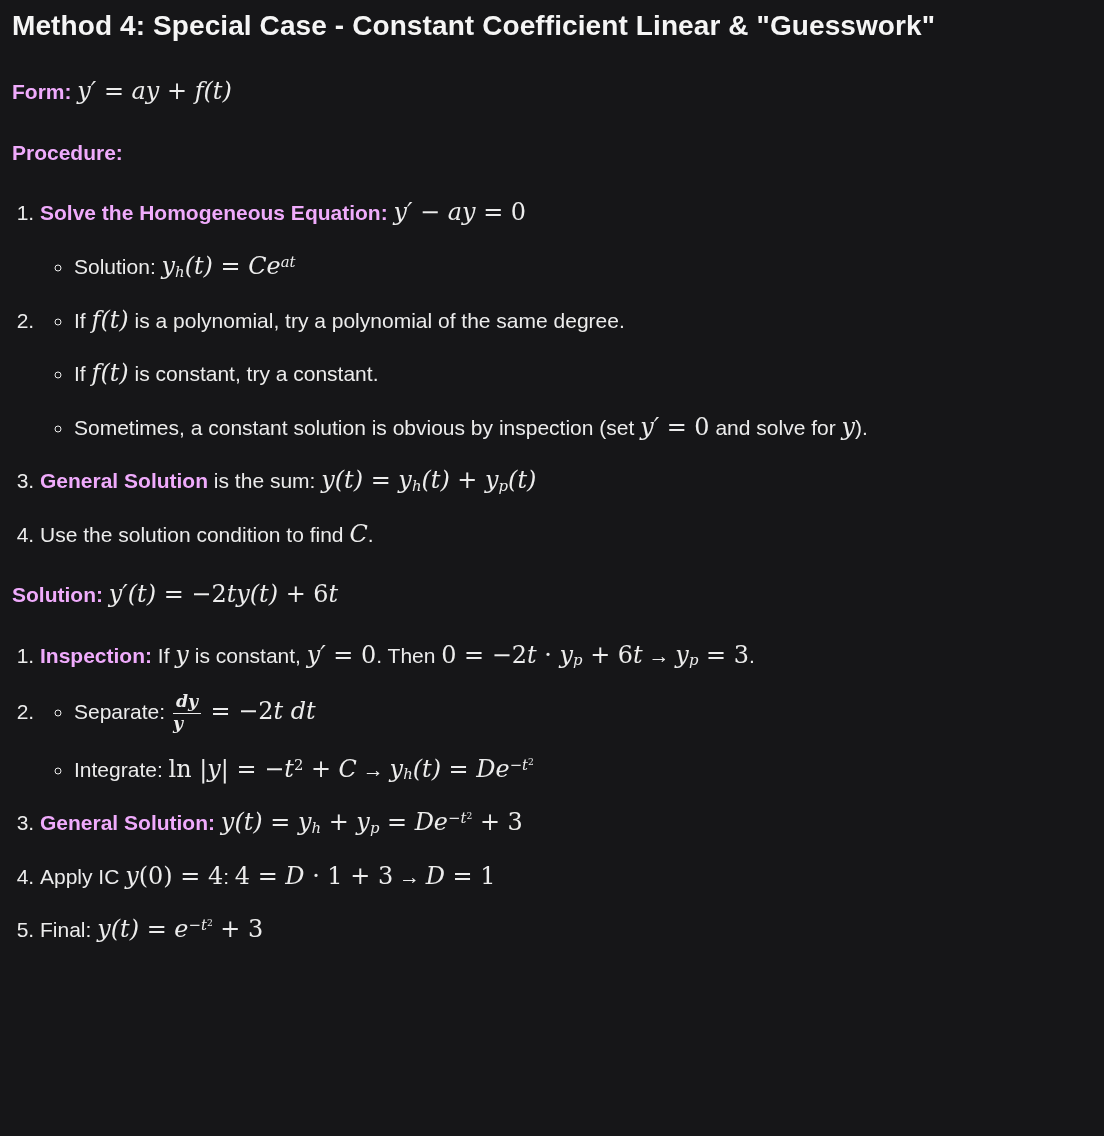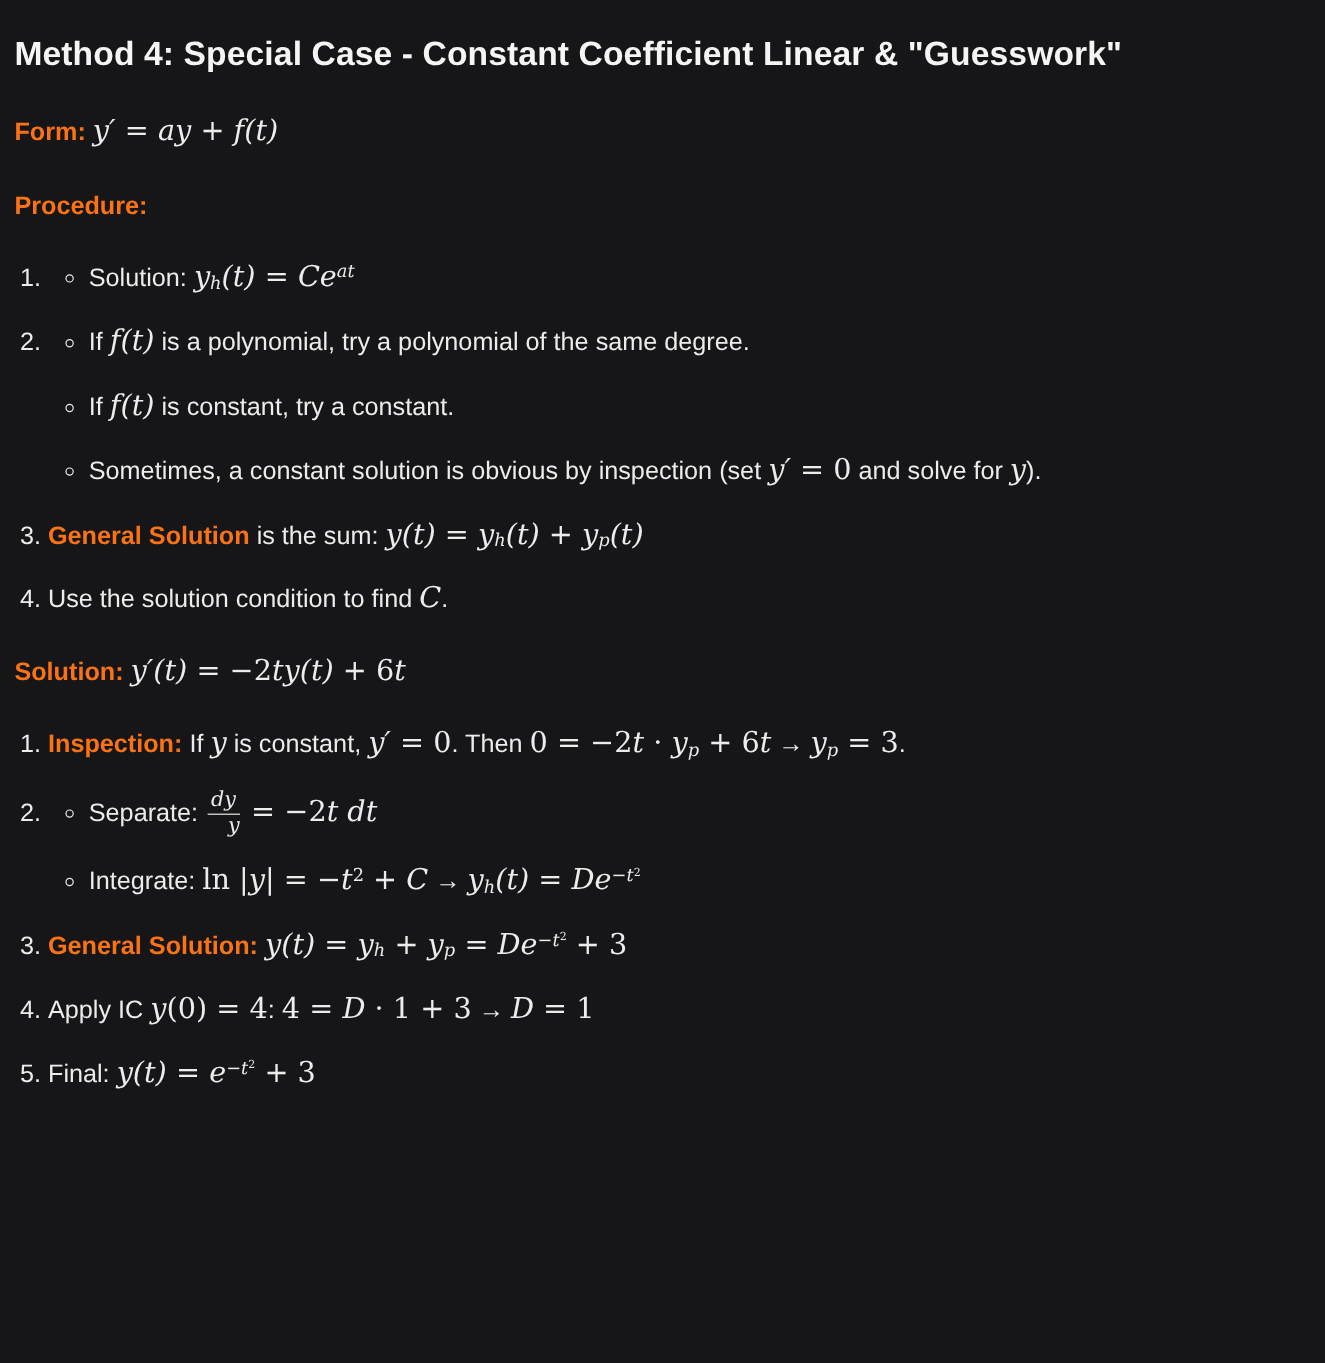--- a/index.html
+++ b/index.html
@@ -11,33 +11,33 @@
     color: #ececec;
     font-family: "Liberation Sans", "DejaVu Sans", sans-serif;
     font-size: 21px;
     line-height: 1.55;
     width: 1104px;
     min-height: 1136px;
     box-sizing: border-box;
     overflow-x: hidden;
   }
   .doc {
-    padding: 23px 10px 22px 12px;
+    padding: 4px 10px 22px 12px;
     box-sizing: border-box;
   }
   h1.title {
     font-size: 28px;
     line-height: 1.3;
     font-weight: 700;
     color: #f5f5f5;
     margin: 4px 0 32px 0;
     letter-spacing: 0.1px;
   }
   p.line { margin: 28px 0; }
-  .b { font-weight: 700; color: #f97316; }
+  .b { font-weight: 700; color: #f0abfc; }
   .t { font-weight: 400; margin-top: 31px; }
   
   .m {
     font-family: "DejaVu Serif", "Liberation Serif", serif;
     font-style: italic;
     font-size: 1.14em;
     line-height: 1;
   }
   .n {
     font-family: "DejaVu Serif", "Liberation Serif", serif;
@@ -50,25 +50,26 @@
     line-height: 0;
     vertical-align: 0.55em;
   }
   sub {
     font-size: 0.62em;
     line-height: 0;
     vertical-align: -0.2em;
   }
   .frac {
     display: inline-block;
-    text-align: right;
+    text-align: left;
     vertical-align: -0.6em;
     font-size: 0.72em;
     line-height: 1.2;
     margin: 0 2px;
+    font-weight: bold;
   }
   .frac .fnum {
     display: block;
     border-bottom: 1.5px solid #ececec;
     padding: 0 3px 1px 3px;
   }
   .frac .fden { display: block; padding-top: 1px; }
   ol {
     margin: 26px 0;
     padding-left: 28px;
@@ -84,21 +85,21 @@
   li::marker { color: #ececec; }
 </style>
 </head>
 <body style="background: rgb(22, 22, 24); color: rgb(236, 236, 236);">
 
 <div class="doc">
   <h1 class="title">Method 4: Special Case - Constant Coefficient Linear &amp; "Guesswork"</h1>
   <p class="line"><span class="b">Form: </span><span class="m">y′ </span><span class="n">= </span><span class="m">ay </span><span class="n">+ </span><span class="m">f(t)</span></p>
   <p class="line"><span class="b">Procedure:</span></p>
   <ol>
-      <li><ul class="sub">
+      <li><span class="line-main"><span class="b">Solve the Homogeneous Equation: </span><span class="m">y′ </span><span class="n">− </span><span class="m">ay </span><span class="n">= 0</span></span><ul class="sub">
           <li><span class="t">Solution: </span><span class="m">y</span><sub><span class="m">h</span></sub><span class="m">(t) </span><span class="n">= </span><span class="m">Ce</span><sup><span class="m">at</span></sup></li>
         </ul></li>
       <li><ul class="sub">
           <li><span class="t">If </span><span class="m">f(t)</span><span class="t"> is a polynomial, try a polynomial of the same degree.</span></li>
           <li><span class="t">If </span><span class="m">f(t)</span><span class="t"> is constant, try a constant.</span></li>
           <li><span class="t">Sometimes, a constant solution is obvious by inspection (set </span><span class="m">y′ </span><span class="n">= 0</span><span class="t"> and solve for </span><span class="m">y</span><span class="t">).</span></li>
         </ul></li>
       <li><span class="line-main"><span class="b">General Solution</span><span class="t"> is the sum: </span><span class="m">y(t) </span><span class="n">= </span><span class="m">y</span><sub><span class="m">h</span></sub><span class="m">(t) </span><span class="n">+ </span><span class="m">y</span><sub><span class="m">p</span></sub><span class="m">(t)</span></span></li>
       <li><span class="line-main"><span class="t">Use the solution condition to find </span><span class="m">C</span><span class="t">.</span></span></li>
     </ol>

